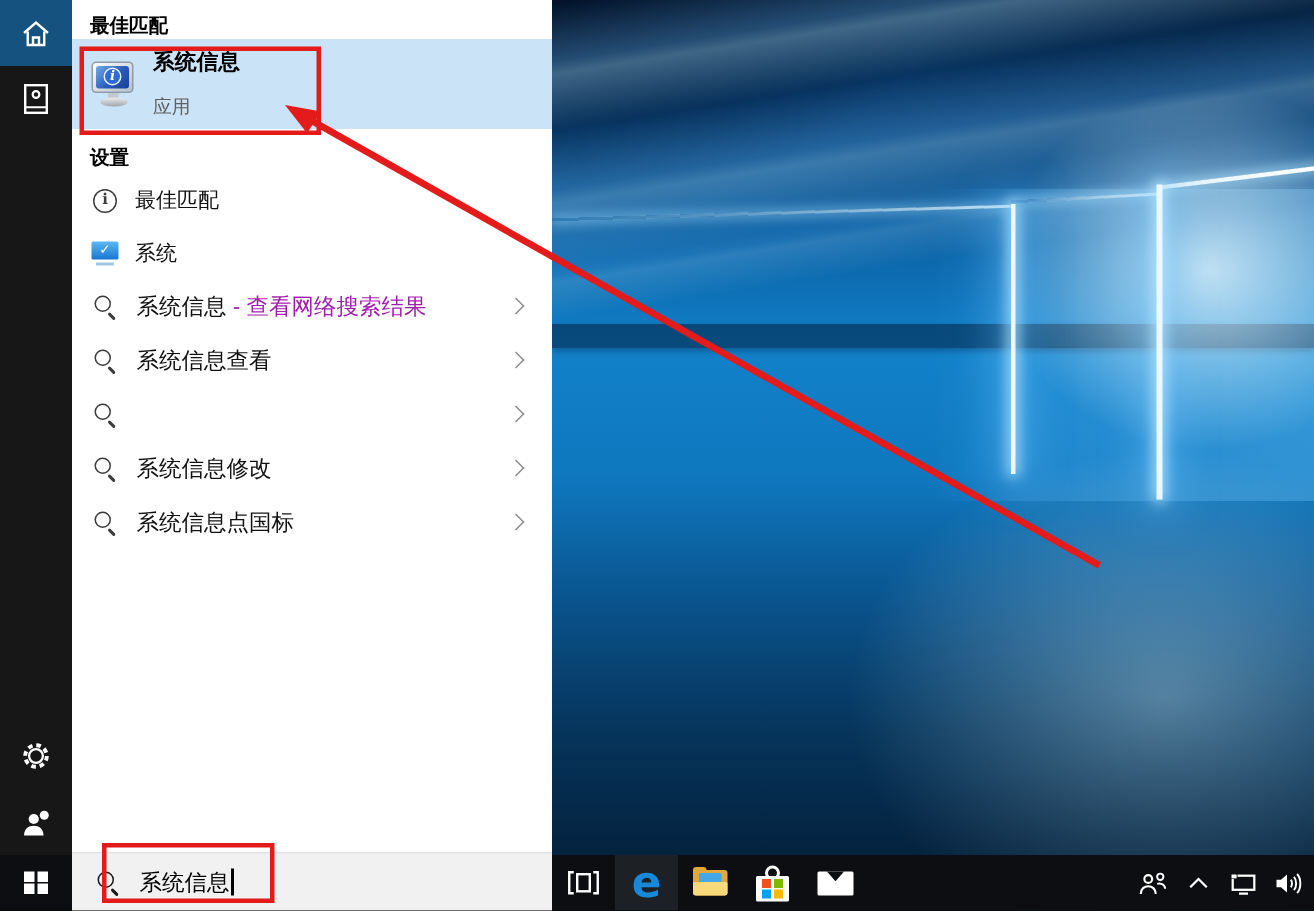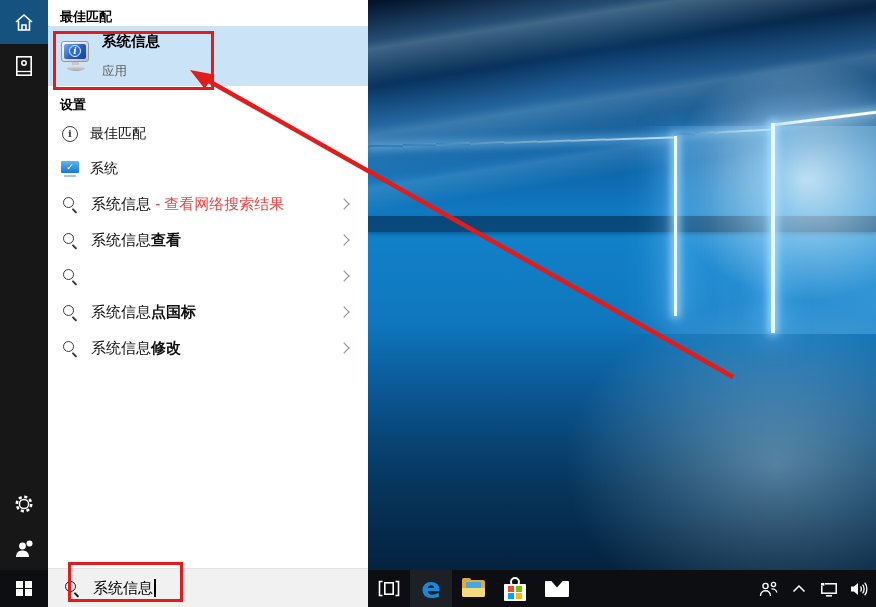--- a/index.html
+++ b/index.html
@@ -107,22 +107,22 @@
   .sys-base { position:absolute; left:3px; bottom:0; width:12px; height:2px; background:#9fc6e4; }
   .sug-row { height:36px; display:flex; align-items:center; cursor:default; }
   .sug-row:first-of-type { margin-top:0; }
   .mag { position:relative; width:16px; height:16px; flex:0 0 auto; margin-left:14px; }
   .mag::before { content:""; position:absolute; left:1px; top:1px; width:9px; height:9px;
     border:1.6px solid #3c3c3c; border-radius:50%; }
   .mag::after { content:""; position:absolute; left:11px; top:11.5px; width:5.5px; height:1.7px;
     background:#3c3c3c; transform:rotate(45deg); transform-origin:0 0; border-radius:1px; }
   .mag.dark::before { border-color:#1a1a1a; } .mag.dark::after { background:#1a1a1a; }
   .sug-text { margin-left:13px; font-size:15px; color:#111; white-space:nowrap; }
-  .sug-text .sfx { font-weight:bold; }
-  .sug-text .sfx.muted { font-weight:normal; color:#ef4444; }
+  .sug-text .sfx { font-weight:normal; }
+  .sug-text .sfx.muted { font-weight:normal; color:#a21caf; }
   .chev { width:8px; height:8px; border-top:1.7px solid #8c8c8c; border-right:1.7px solid #8c8c8c;
     transform:rotate(45deg); margin-left:auto; margin-right:20px; flex:0 0 auto; }
   .searchrow { position:absolute; left:0; right:0; bottom:0; height:39px; background:#f1f1f1;
     border-top:1px solid #e3e3e3; display:flex; align-items:center; }
   .searchrow .mag { margin-left:16px; }
   .query { margin-left:13px; font-size:15px; color:#000; }
   .caret { display:inline-block; width:1.5px; height:18px; background:#000; vertical-align:middle; margin-left:1px; }
 
   
   .anno-rect { position:absolute; border:3px solid #e31b1b; }
@@ -267,26 +267,26 @@
       <span class="mag"></span>
       <span class="sug-text"><span>系统信息</span><span class="sfx">查看</span></span>
       <span class="chev"></span>
     </div>
     <div class="sug-row">
       <span class="mag"></span>
       <span class="chev"></span>
     </div>
     <div class="sug-row">
       <span class="mag"></span>
+      <span class="sug-text"><span>系统信息</span><span class="sfx">修改</span></span>
+      <span class="chev"></span>
+    </div>
+    <div class="sug-row">
+      <span class="mag"></span>
       <span class="sug-text"><span>系统信息</span><span class="sfx">点国标</span></span>
-      <span class="chev"></span>
-    </div>
-    <div class="sug-row">
-      <span class="mag"></span>
-      <span class="sug-text"><span>系统信息</span><span class="sfx">修改</span></span>
       <span class="chev"></span>
     </div>
 
     <div class="searchrow">
       <span class="mag dark"></span>
       <span class="query">系统信息</span>
       <span class="caret"></span>
     </div>
   </div>
 

